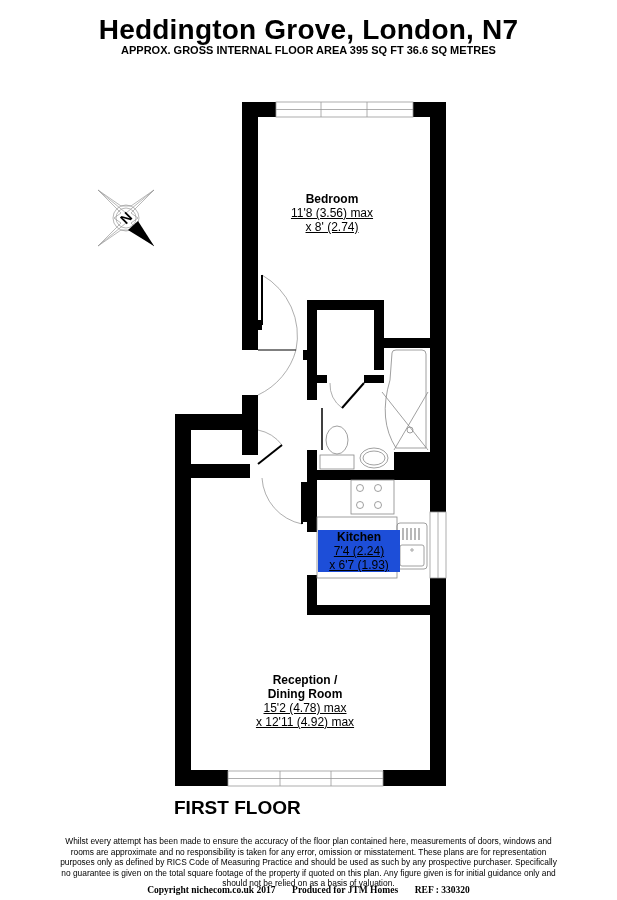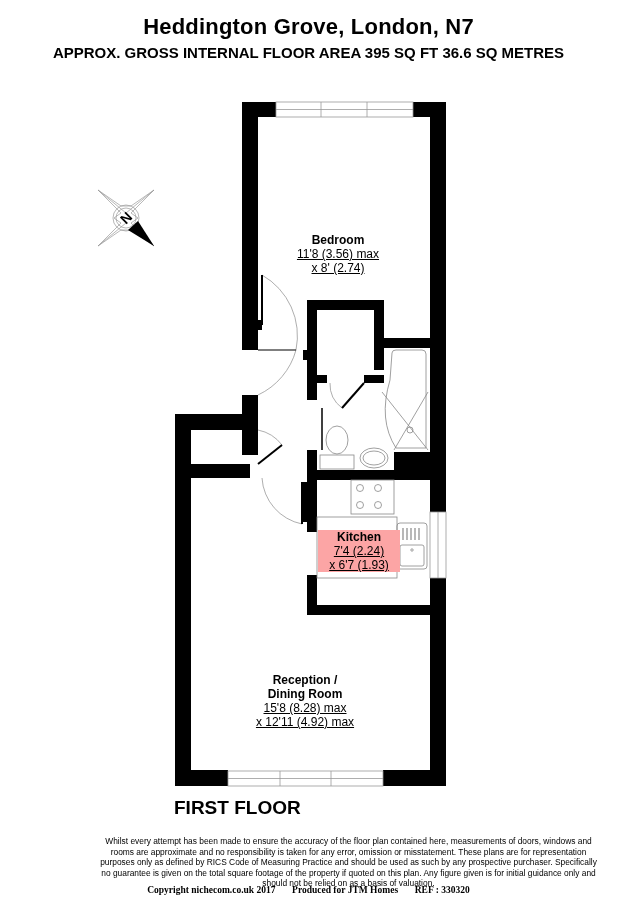--- a/index.html
+++ b/index.html
@@ -1,24 +1,24 @@
 <!DOCTYPE html>
 <html><head>
 <meta charset="utf-8">
 <style>
   html, body { margin: 0; padding: 0; background: #ffffff; }
   body { width: 617px; height: 900px; position: relative; overflow: hidden; font-family: "Liberation Sans", sans-serif; color: #000; }
-  .title { position: absolute; top: 14px; left: 0; width: 617px; text-align: center; font-weight: bold; font-size: 22px; letter-spacing: 0.2px; }
-  .subtitle { position: absolute; top: 44px; left: 0; width: 617px; text-align: center; font-weight: bold; font-size: 15px; }
+  .title { position: absolute; top: 14px; left: 0; width: 617px; text-align: center; font-weight: bold; font-size: 28px; letter-spacing: 0.2px; }
+  .subtitle { position: absolute; top: 44px; left: 0; width: 617px; text-align: center; font-weight: bold; font-size: 11px; }
   svg.plan { position: absolute; left: 0; top: 0; }
   .room-label { position: absolute; text-align: center; font-size: 12px; line-height: 14px; }
   .room-label .name { font-weight: bold; display: block; }
   .room-label .dim { display: block; text-decoration: underline; }
   .floor-label { position: absolute; left: 174px; top: 797px; font-weight: bold; font-size: 19px; }
-  .disclaimer { position: absolute; top: 836px; left: 60px; width: 497px; text-align: center; font-size: 8.4px; line-height: 10.6px; margin-left: 40px; }
+  .disclaimer { position: absolute; top: 836px; left: 60px; width: 497px; text-align: center; font-size: 8.4px; line-height: 10.6px; }
   .footer { position: absolute; top: 884px; left: 0; width: 617px; text-align: center; font-weight: bold; font-size: 9.5px; }
   .footer span { margin: 0 7px; font-family: Liberation Serif, serif; }
 </style>
 </head>
 <body>
 
 <div class="title">Heddington Grove, London, N7</div>
 <div class="subtitle">APPROX. GROSS INTERNAL FLOOR AREA 395 SQ FT 36.6 SQ METRES</div>
 
 <svg class="plan" width="617" height="900" viewBox="0 0 617 900">
@@ -143,36 +143,36 @@
         <line x1="403" y1="528" x2="403" y2="540"></line>
         <line x1="407" y1="528" x2="407" y2="540"></line>
         <line x1="411" y1="528" x2="411" y2="540"></line>
         <line x1="415" y1="528" x2="415" y2="540"></line>
         <line x1="419" y1="528" x2="419" y2="540"></line>
       </g>
     <circle cx="412" cy="550" r="1.2"></circle>
   </g>
 </svg>
 
-<div class="room-label" style="left:278px; top:192px; width:120px;margin-top:41px;">
+<div class="room-label" style="left:272px; top:192px; width:120px;">
   <span class="name">Bedroom</span>
   <span class="dim">11'8 (3.56) max</span>
   <span class="dim">x 8' (2.74)</span>
 </div>
 
-<div class="room-label" style="left:318px; top:530px; width:82px; background:#fca5a5;">
+<div class="room-label" style="left:318px; top:530px; width:82px; background:#1d4ed8;">
   <span class="name">Kitchen</span>
   <span class="dim">7'4 (2.24)</span>
   <span class="dim">x 6'7 (1.93)</span>
 </div>
 
 <div class="room-label" style="left:240px; top:673px; width:130px;">
   <span class="name">Reception /</span>
   <span class="name">Dining Room</span>
-  <span class="dim">15'8 (8.28) max</span>
+  <span class="dim">15'2 (4.78) max</span>
   <span class="dim">x 12'11 (4.92) max</span>
 </div>
 
 <div class="floor-label">FIRST FLOOR</div>
 
 <div class="disclaimer">Whilst every attempt has been made to ensure the accuracy of the floor plan contained here, measurements of doors, windows and rooms are approximate and no responsibility is taken for any error, omission or misstatement. These plans are for representation purposes only as defined by RICS Code of Measuring Practice and should be used as such by any prospective purchaser. Specifically no guarantee is given on the total square footage of the property if quoted on this plan. Any figure given is for initial guidance only and should not be relied on as a basis of valuation.</div>
 
 <div class="footer">
   <span>Copyright nichecom.co.uk 2017</span>
   <span>Produced for JTM Homes</span>

